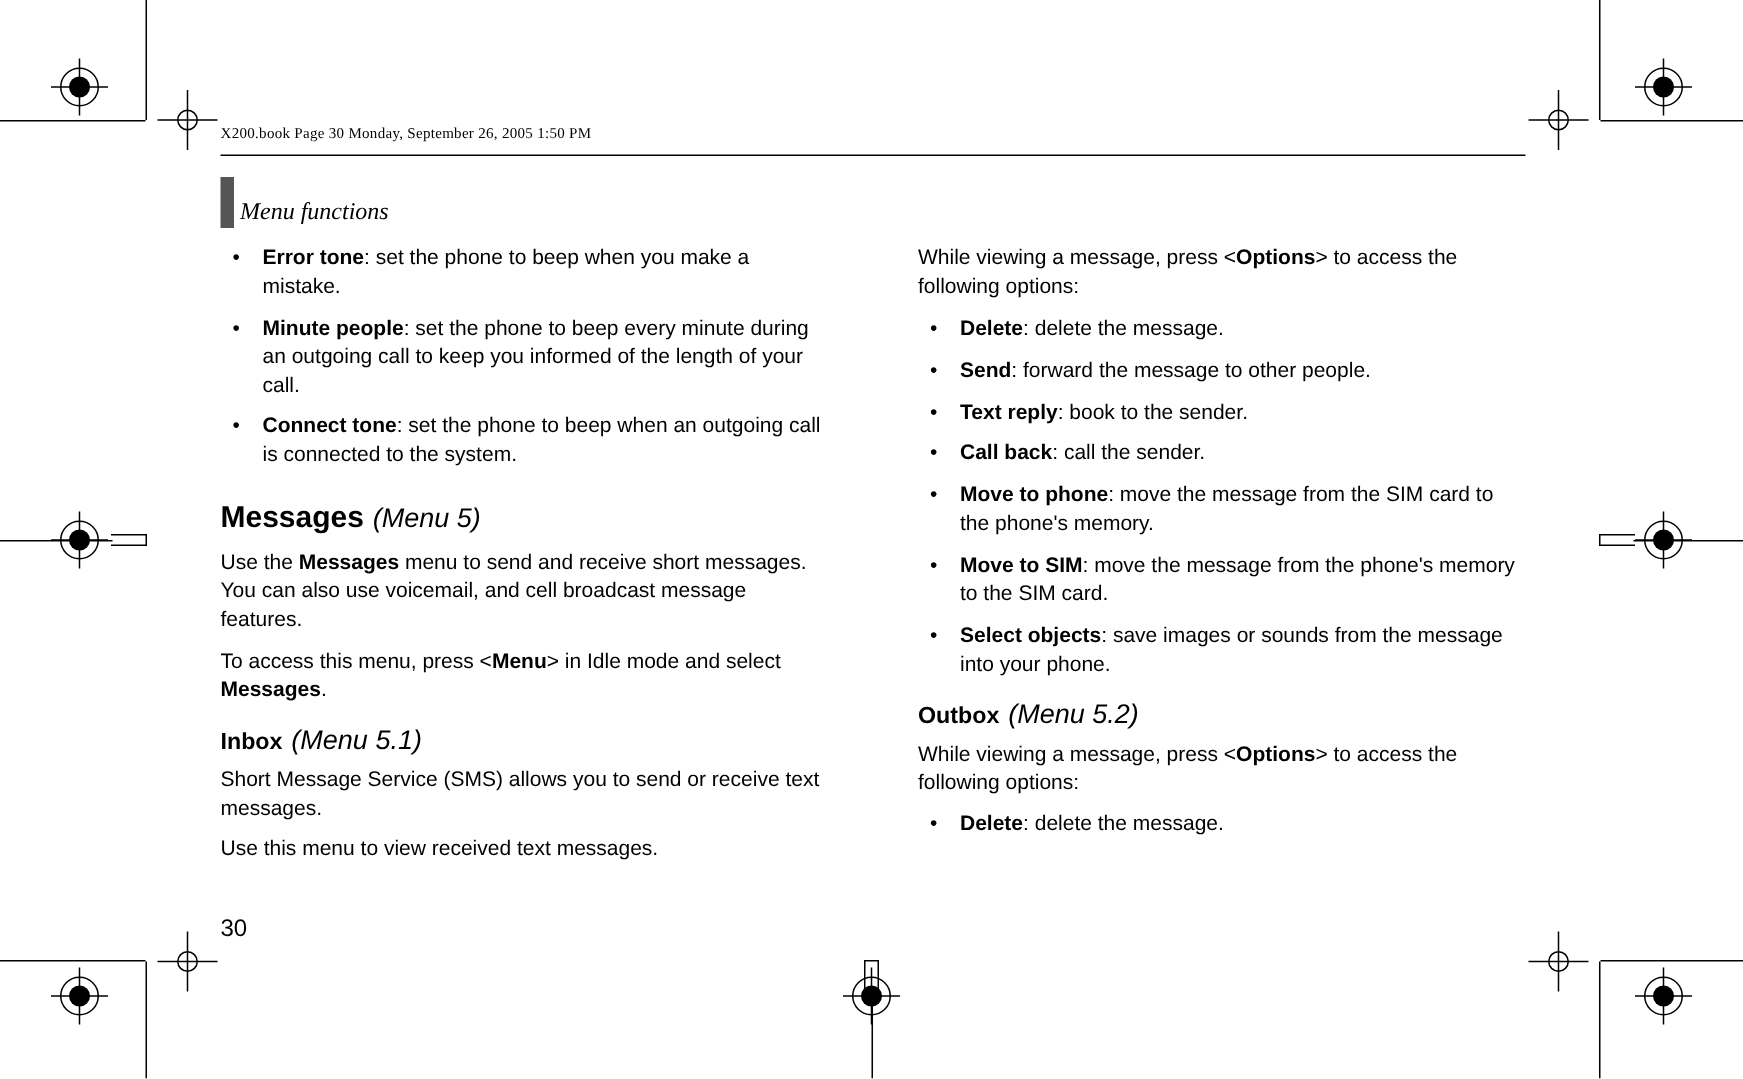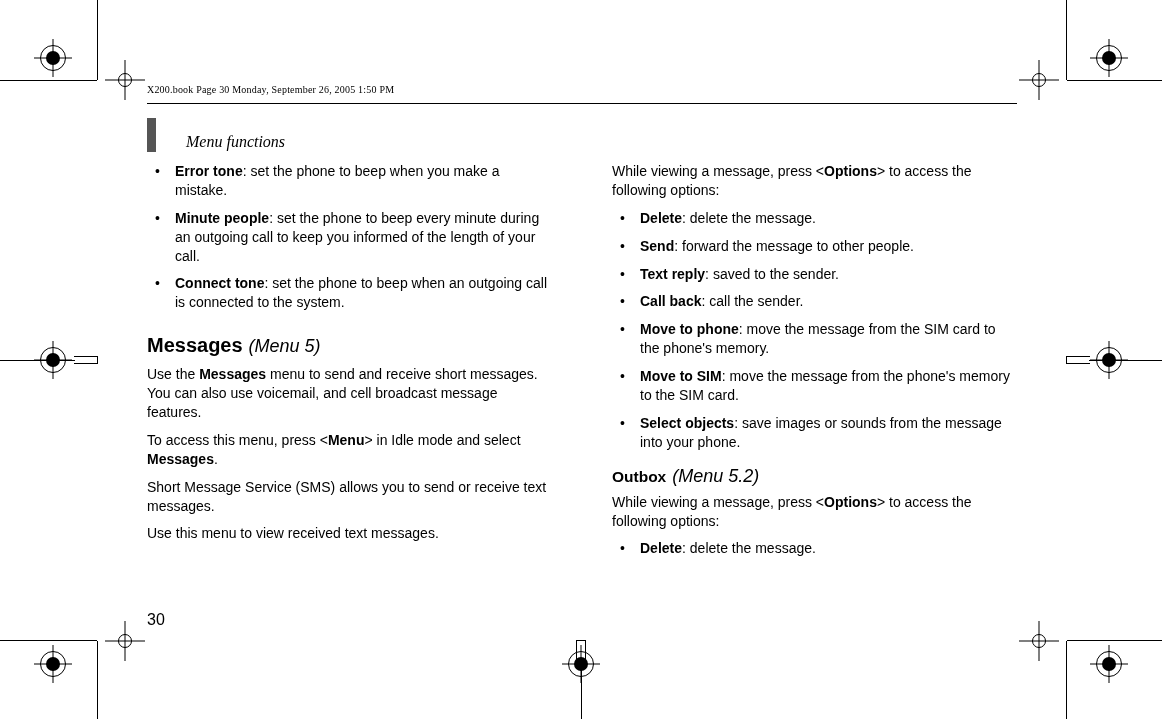--- a/index.html
+++ b/index.html
@@ -112,21 +112,20 @@
       font-size: 10px;
       padding: 4px 0 8px 0;
       border-bottom: 1px solid #000;
       margin-bottom: 14px;
       letter-spacing: 0.2px;
     }
     .section-header {
       display: flex;
       align-items: flex-end;
       margin-bottom: 10px;
-      gap: 26px;
     }
     .section-bar {
       width: 9px; height: 34px;
       background: #555;
       margin-right: 4px;
     }
     .section-title {
       font-family: "Times New Roman", serif;
       font-style: italic;
       font-size: 16px;
@@ -270,30 +269,34 @@
         <li><b>Connect tone</b><span>: set the phone to beep when an outgoing call is connected to the system.</span></li>
       </ul>
 
       <div class="hgroup first">
         <span class="h-main">Messages</span>
         <span class="h-note">(Menu 5)</span>
       </div>
       <p><span>Use the </span><b>Messages</b><span> menu to send and receive short messages. You can also use voicemail, and cell broadcast message features.</span></p>
       <p><span>To access this menu, press &lt;</span><b>Menu</b><span>&gt; in Idle mode and select </span><b>Messages</b><span>.</span></p>
 
+      <div class="hgroup sub">
+        <span class="h-sub">Inbox</span>
+        <span class="h-note">(Menu 5.1)</span>
+      </div>
       <p>Short Message Service (SMS) allows you to send or receive text messages.</p>
       <p>Use this menu to view received text messages.</p>
     </div>
 
     <div class="col">
       <p><span>While viewing a message, press &lt;</span><b>Options</b><span>&gt; to access the following options:</span></p>
       <ul>
         <li><b>Delete</b><span>: delete the message.</span></li>
         <li><b>Send</b><span>: forward the message to other people.</span></li>
-        <li><b>Text reply</b><span>: saved to the sender.</span></li>
+        <li><b>Text reply</b><span>: book to the sender.</span></li>
         <li><b>Call back</b><span>: call the sender.</span></li>
         <li><b>Move to phone</b><span>: move the message from the SIM card to the phone's memory.</span></li>
         <li><b>Move to SIM</b><span>: move the message from the phone's memory to the SIM card.</span></li>
         <li><b>Select objects</b><span>: save images or sounds from the message into your phone.</span></li>
       </ul>
 
       <div class="hgroup sub">
         <span class="h-sub">Outbox</span>
         <span class="h-note">(Menu 5.2)</span>
       </div>

